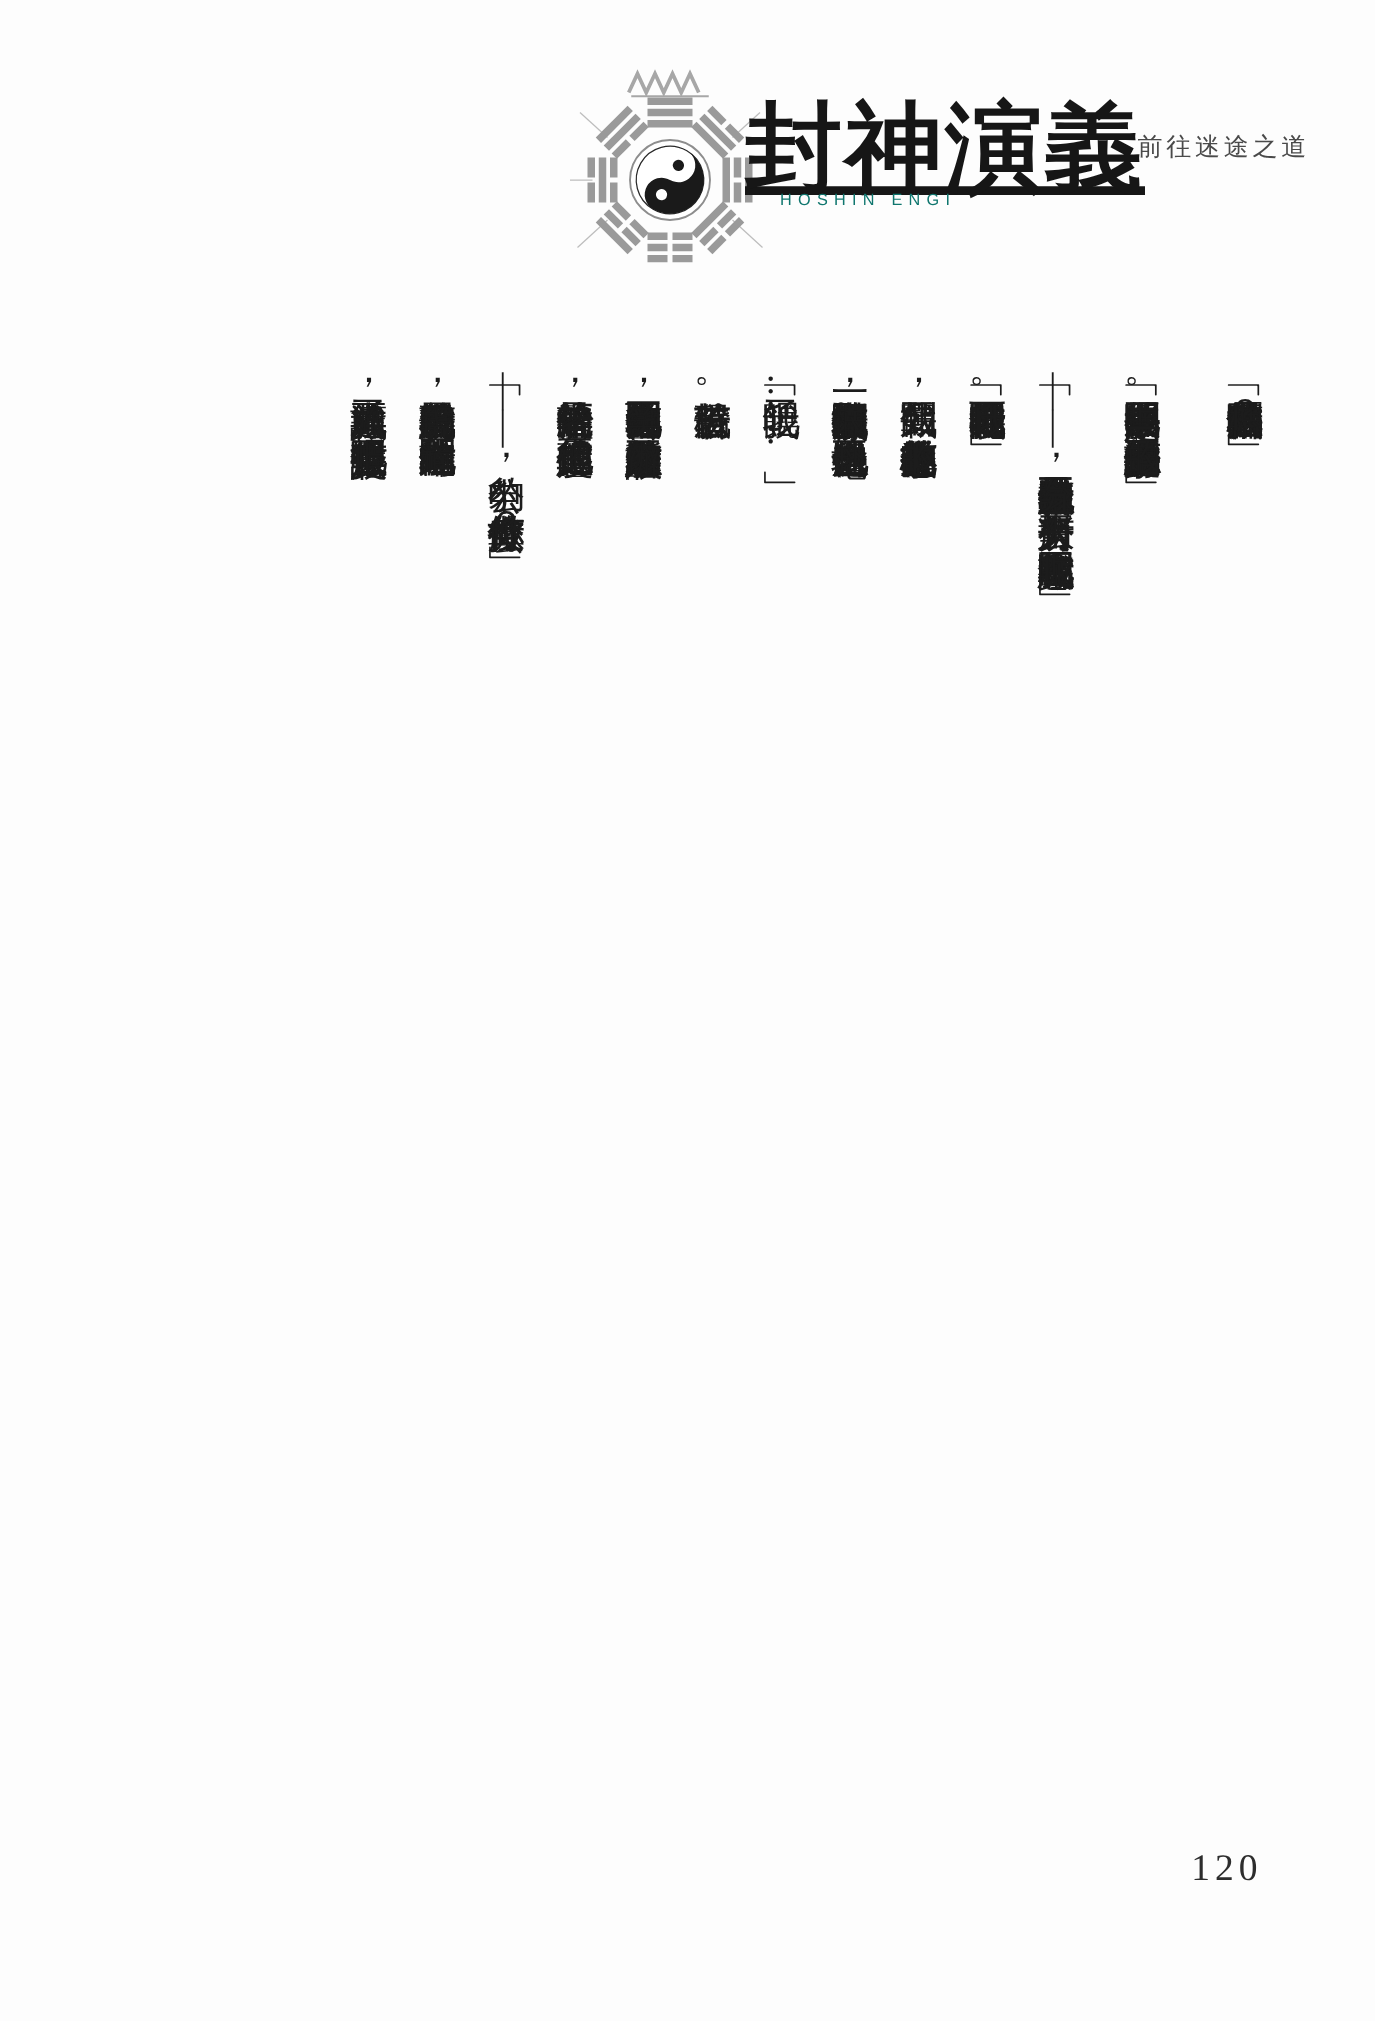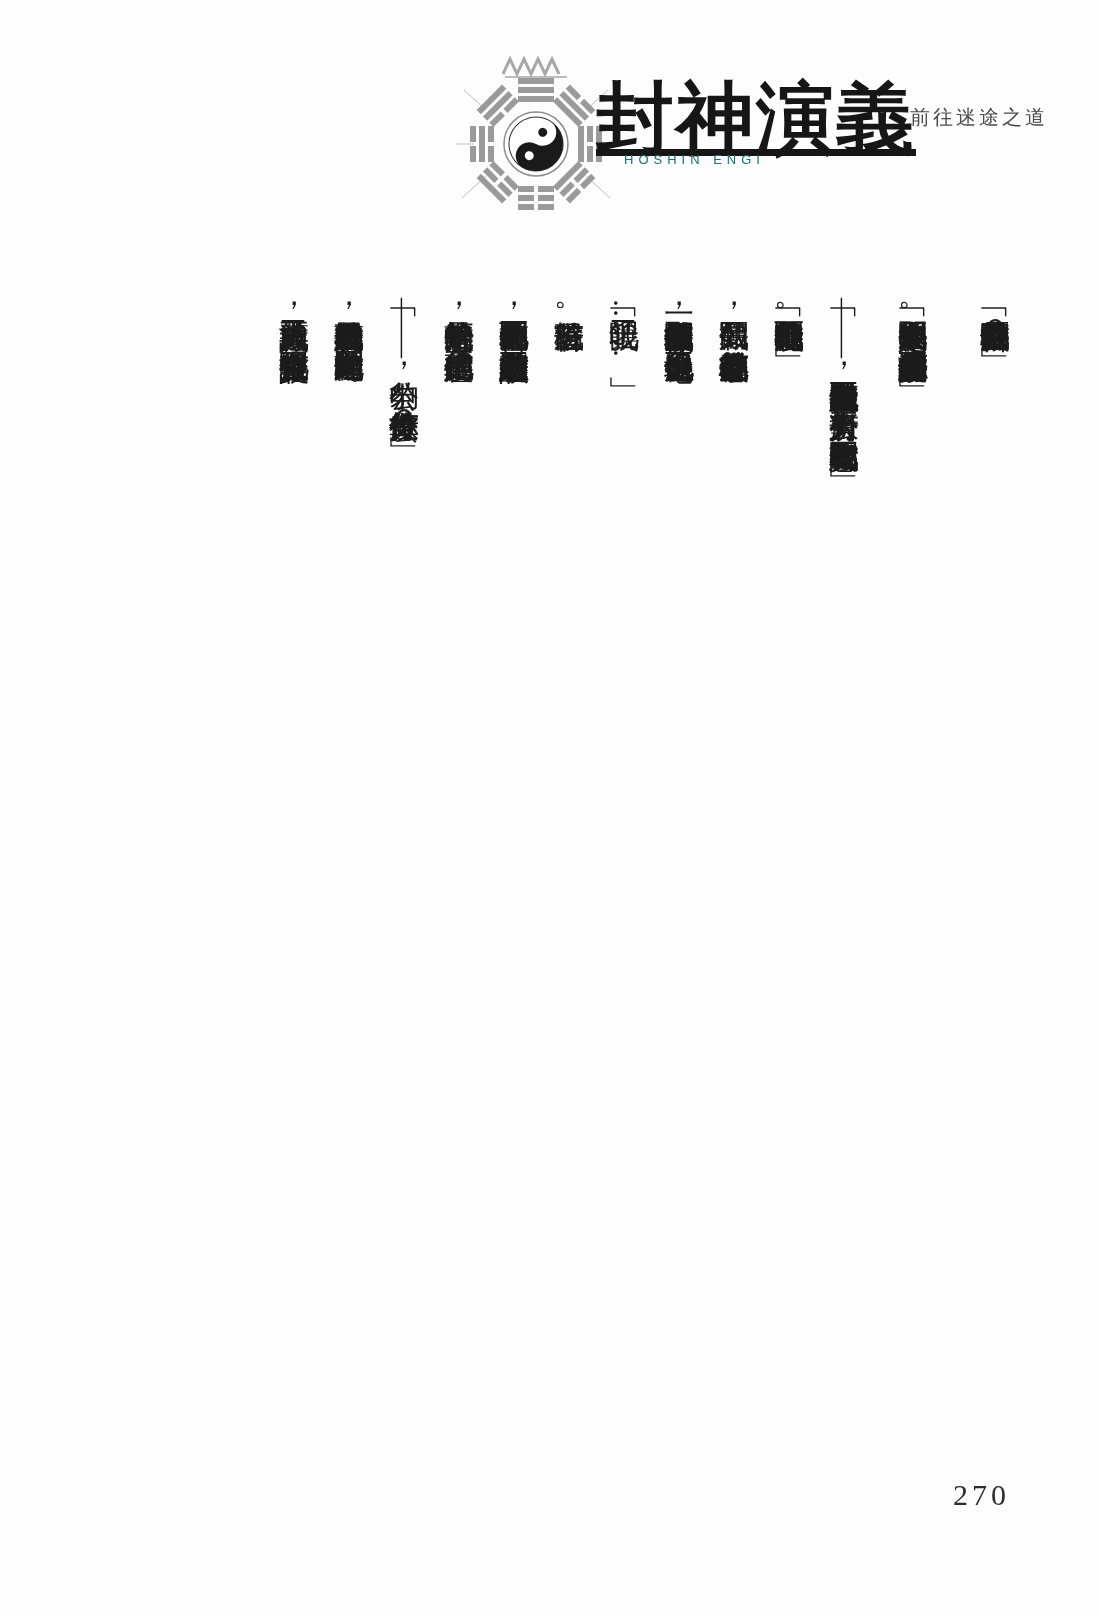--- a/index.html
+++ b/index.html
@@ -150,13 +150,13 @@
   <p class="para">就像在那場戰爭中徹底揮灑生命的人們一樣，他也會毫不保留地全力以赴。</p>
   <p class="para">「饒了我吧……」</p>
   <p class="para">楊戩苦著臉道。</p>
   <p class="para">正因為他知道申公豹不會開玩笑，所以才不知道該拿難纏的申公豹怎麼辦。</p>
   <p class="para">儘管是年輕的統治者，但是他的態度很正確。</p>
   <p class="para">「——申公豹，你今後打算做什麼？」</p>
   <p class="para">楊戩看著申公豹爬上黑點虎，在他正準備離開時如此問道。</p>
   <p class="para">就算兩人達成了共識，但今後應該很難再有交集吧。</p>
 </div>
 
-<div class="page-number">270</div>
+<div class="page-number">120</div>
 
 </body></html>

